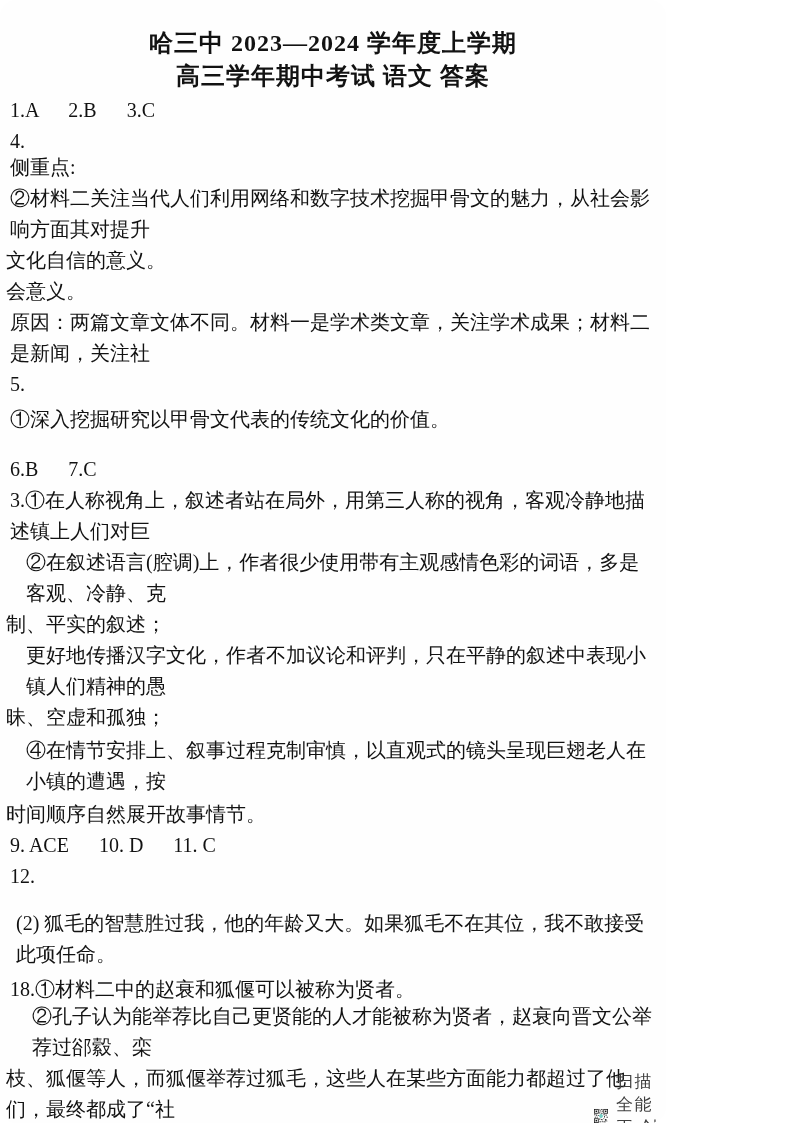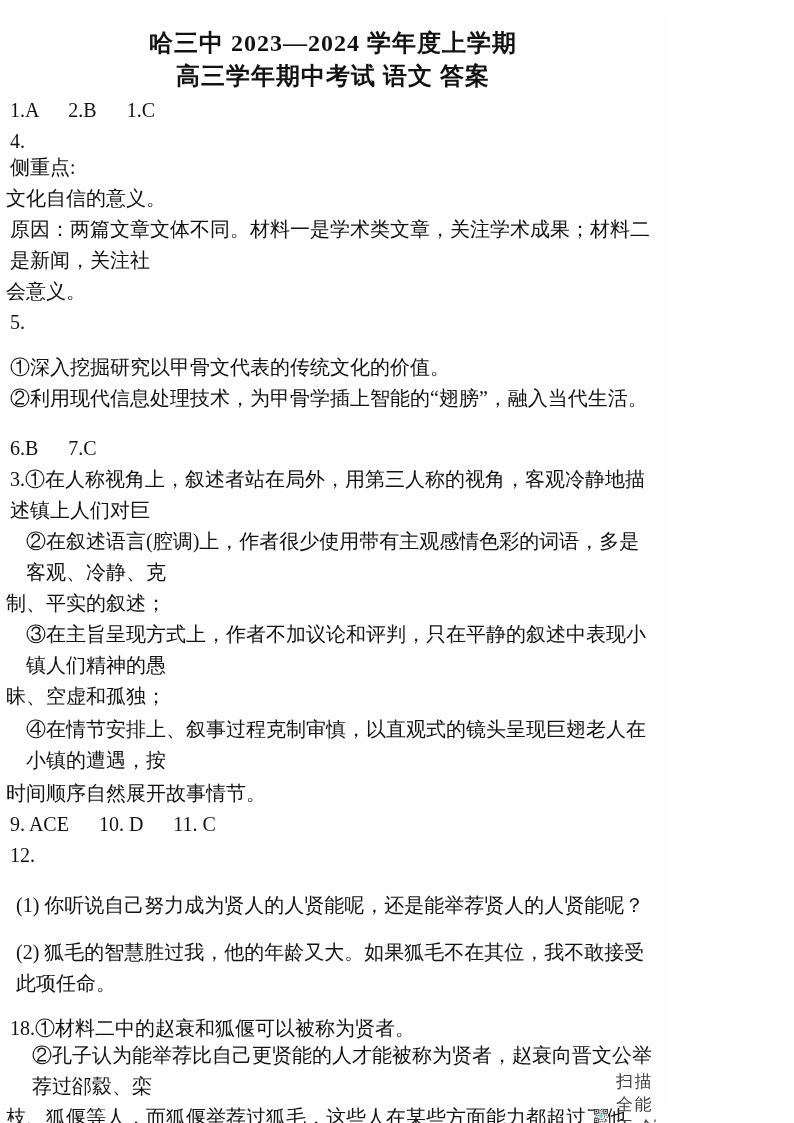--- a/index.html
+++ b/index.html
@@ -37,21 +37,21 @@
     padding-right: 12px;
     white-space: pre-wrap;
   }
   .cont    { padding-left: 6px; }
   .in-sub  { padding-left: 26px; }
   .in-sub2 { padding-left: 32px; }
   .in-part { padding-left: 16px; }
   .g-n5 { margin-top: -5px; }
   .g-n4 { margin-top: -4px; }
   .g2   { margin-top: 2px; }
-  .g4   { margin-top: 14px; }
+  .g4   { margin-top: 4px; }
   .g7   { margin-top: 19px; }
   .g8   { margin-top: 16px; }
   .footer {
     position: absolute;
     left: 594px;
     top: 1070px;
     display: flex;
     align-items: center;
     gap: 8px;
   }
@@ -70,40 +70,39 @@
 </style>
 </head>
 <body>
 
 <div class="page">
 
   <div class="title">哈三中 2023—2024 学年度上学期</div>
   <div class="title">高三学年期中考试 语文 答案</div>
 
   <div class="doc-body">
-    <div class="line">1.A      2.B      1.C</div>
+    <div class="line">1.A      2.B      3.C</div>
     <div class="line">4.</div>
     <div class="line g-n5">侧重点:</div>
+    <div class="line">②材料二关注当代人们利用网络和数字技术挖掘甲骨文的魅力，从社会影响方面其对提升</div>
     <div class="line cont">文化自信的意义。</div>
+    <div class="line cont">会意义。</div>
     <div class="line">原因：两篇文章文体不同。材料一是学术类文章，关注学术成果；材料二是新闻，关注社</div>
-    <div class="line cont">会意义。</div>
     <div class="line">5.</div>
     <div class="line g4">①深入挖掘研究以甲骨文代表的传统文化的价值。</div>
-    <div class="line">②利用现代信息处理技术，为甲骨学插上智能的“翅膀”，融入当代生活。</div>
     <div class="line g7">6.B      7.C</div>
     <div class="line">3.①在人称视角上，叙述者站在局外，用第三人称的视角，客观冷静地描述镇上人们对巨</div>
     <div class="line in-sub">②在叙述语言(腔调)上，作者很少使用带有主观感情色彩的词语，多是客观、冷静、克</div>
     <div class="line cont">制、平实的叙述；</div>
-    <div class="line in-sub">③在主旨呈现方式上，作者不加议论和评判，只在平静的叙述中表现小镇人们精神的愚</div>
+    <div class="line in-sub">更好地传播汉字文化，作者不加议论和评判，只在平静的叙述中表现小镇人们精神的愚</div>
     <div class="line cont">昧、空虚和孤独；</div>
     <div class="line in-sub g2">④在情节安排上、叙事过程克制审慎，以直观式的镜头呈现巨翅老人在小镇的遭遇，按</div>
     <div class="line cont g2">时间顺序自然展开故事情节。</div>
     <div class="line">9. ACE      10. D      11. C</div>
     <div class="line">12.</div>
-    <div class="line in-part g7">(1) 你听说自己努力成为贤人的人贤能呢，还是能举荐贤人的人贤能呢？</div>
     <div class="line in-part g8">(2) 狐毛的智慧胜过我，他的年龄又大。如果狐毛不在其位，我不敢接受此项任命。</div>
     <div class="line g4">18.①材料二中的赵衰和狐偃可以被称为贤者。</div>
     <div class="line in-sub2 g-n4">②孔子认为能举荐比自己更贤能的人才能被称为贤者，赵衰向晋文公举荐过郤縠、栾</div>
     <div class="line cont">枝、狐偃等人，而狐偃举荐过狐毛，这些人在某些方面能力都超过了他们，最终都成了“社</div>
 
   </div>
 
   <div class="footer">
     <svg class="qr" viewBox="0 0 36 36" xmlns="http://www.w3.org/2000/svg">
       <rect x="0" y="0" width="36" height="36" fill="#ffffff"></rect>

